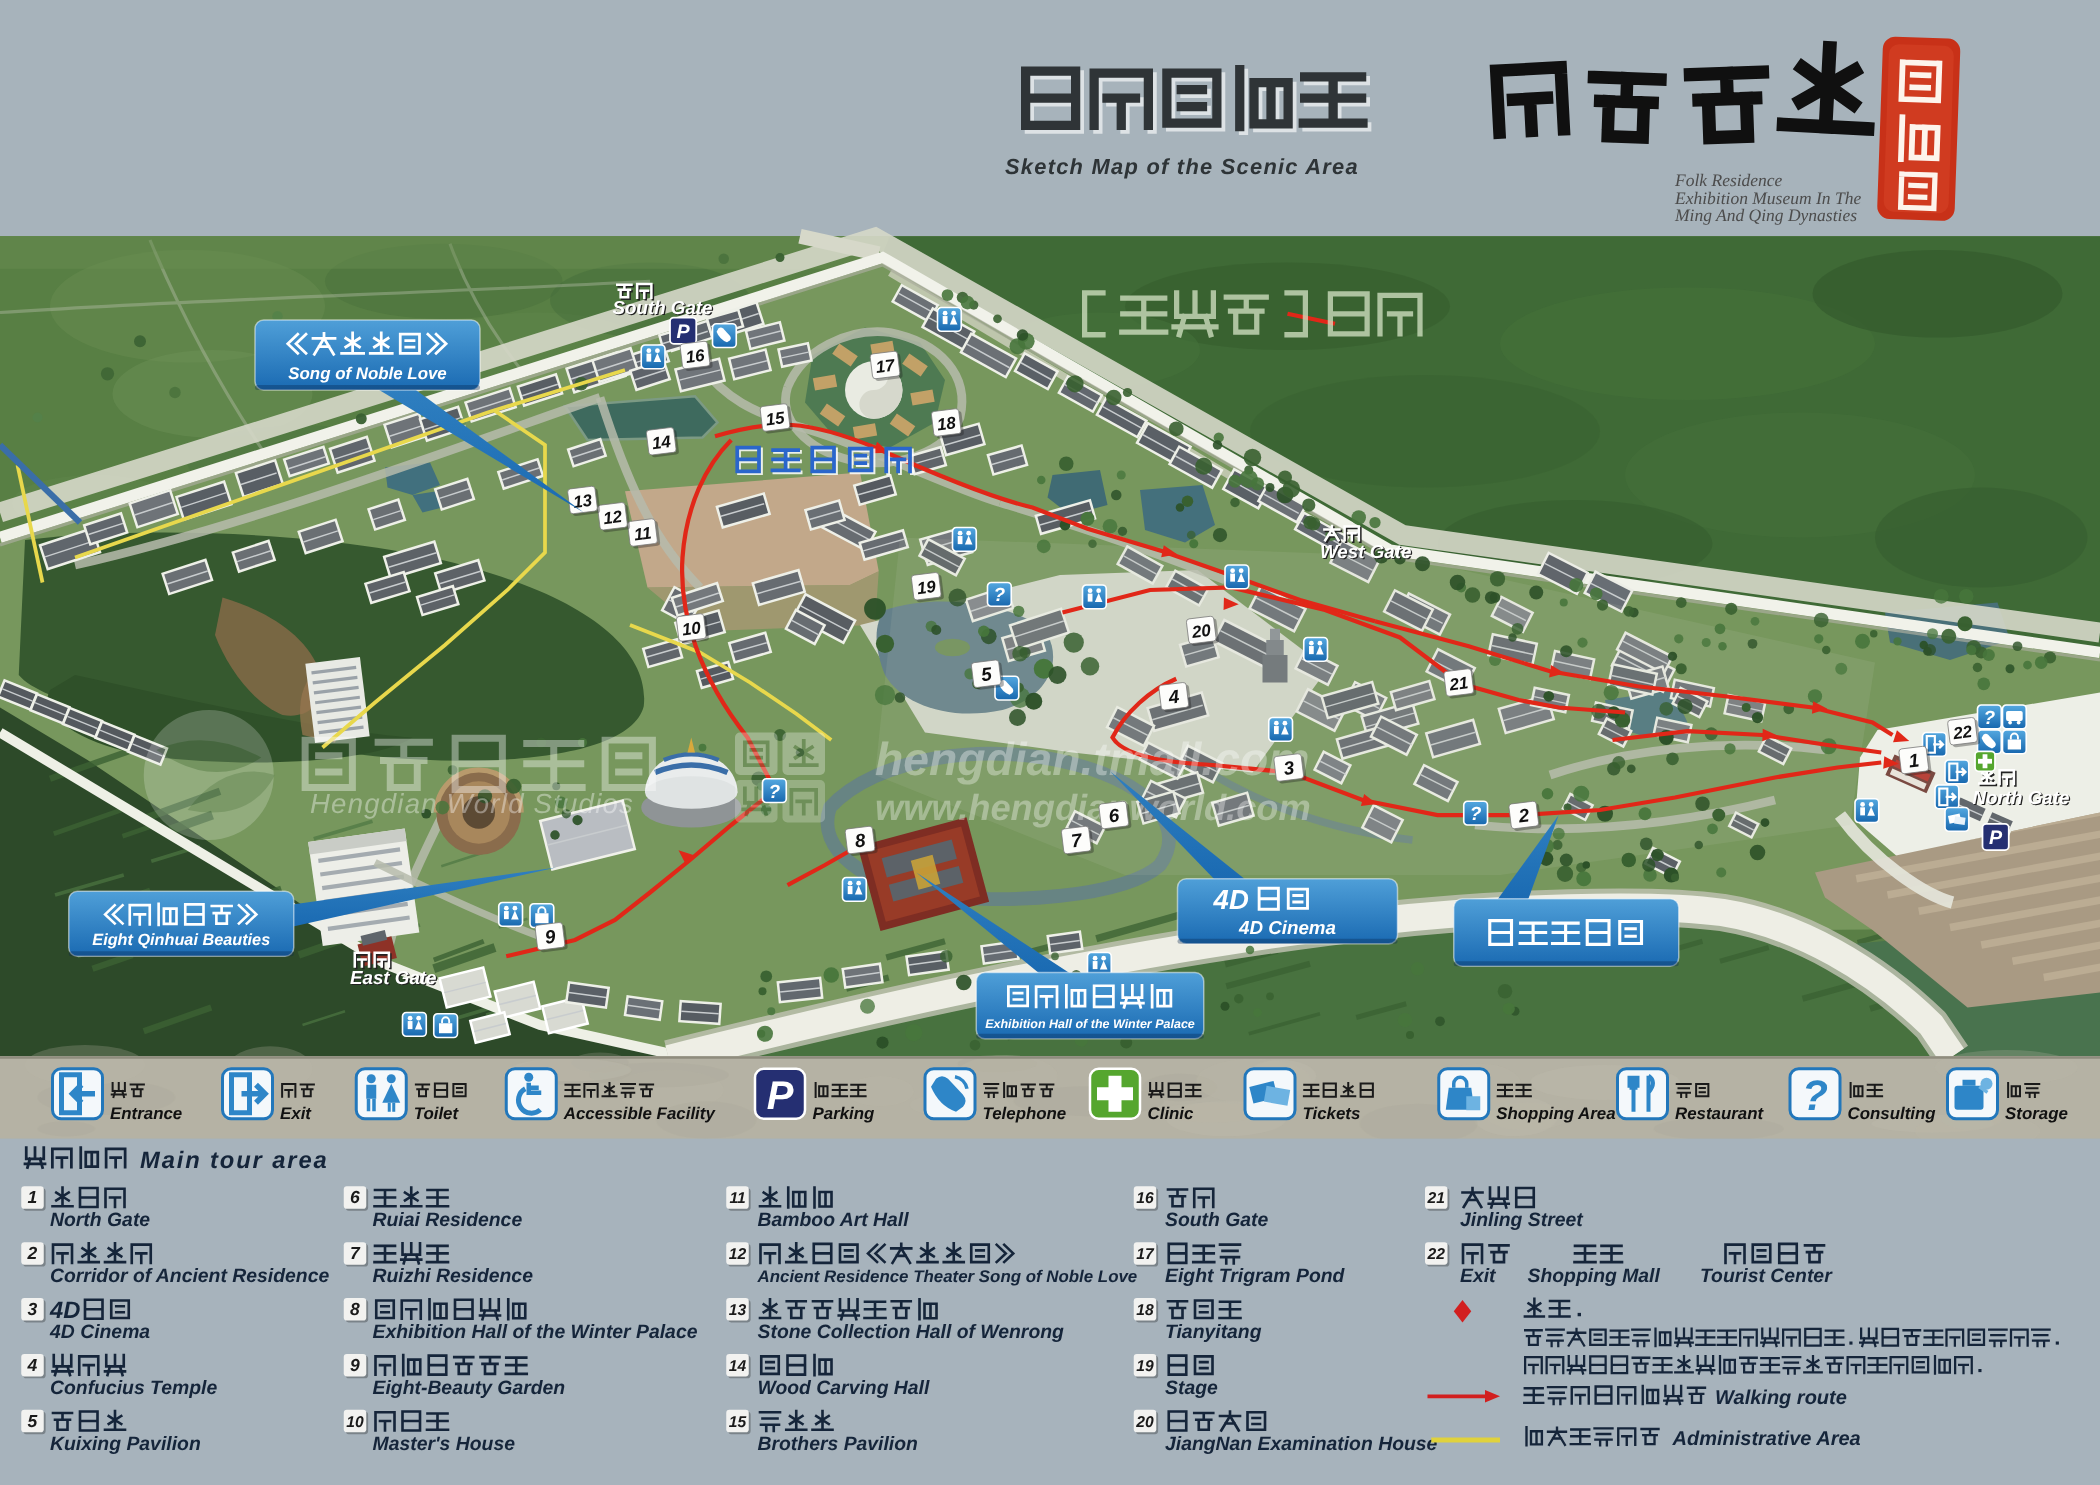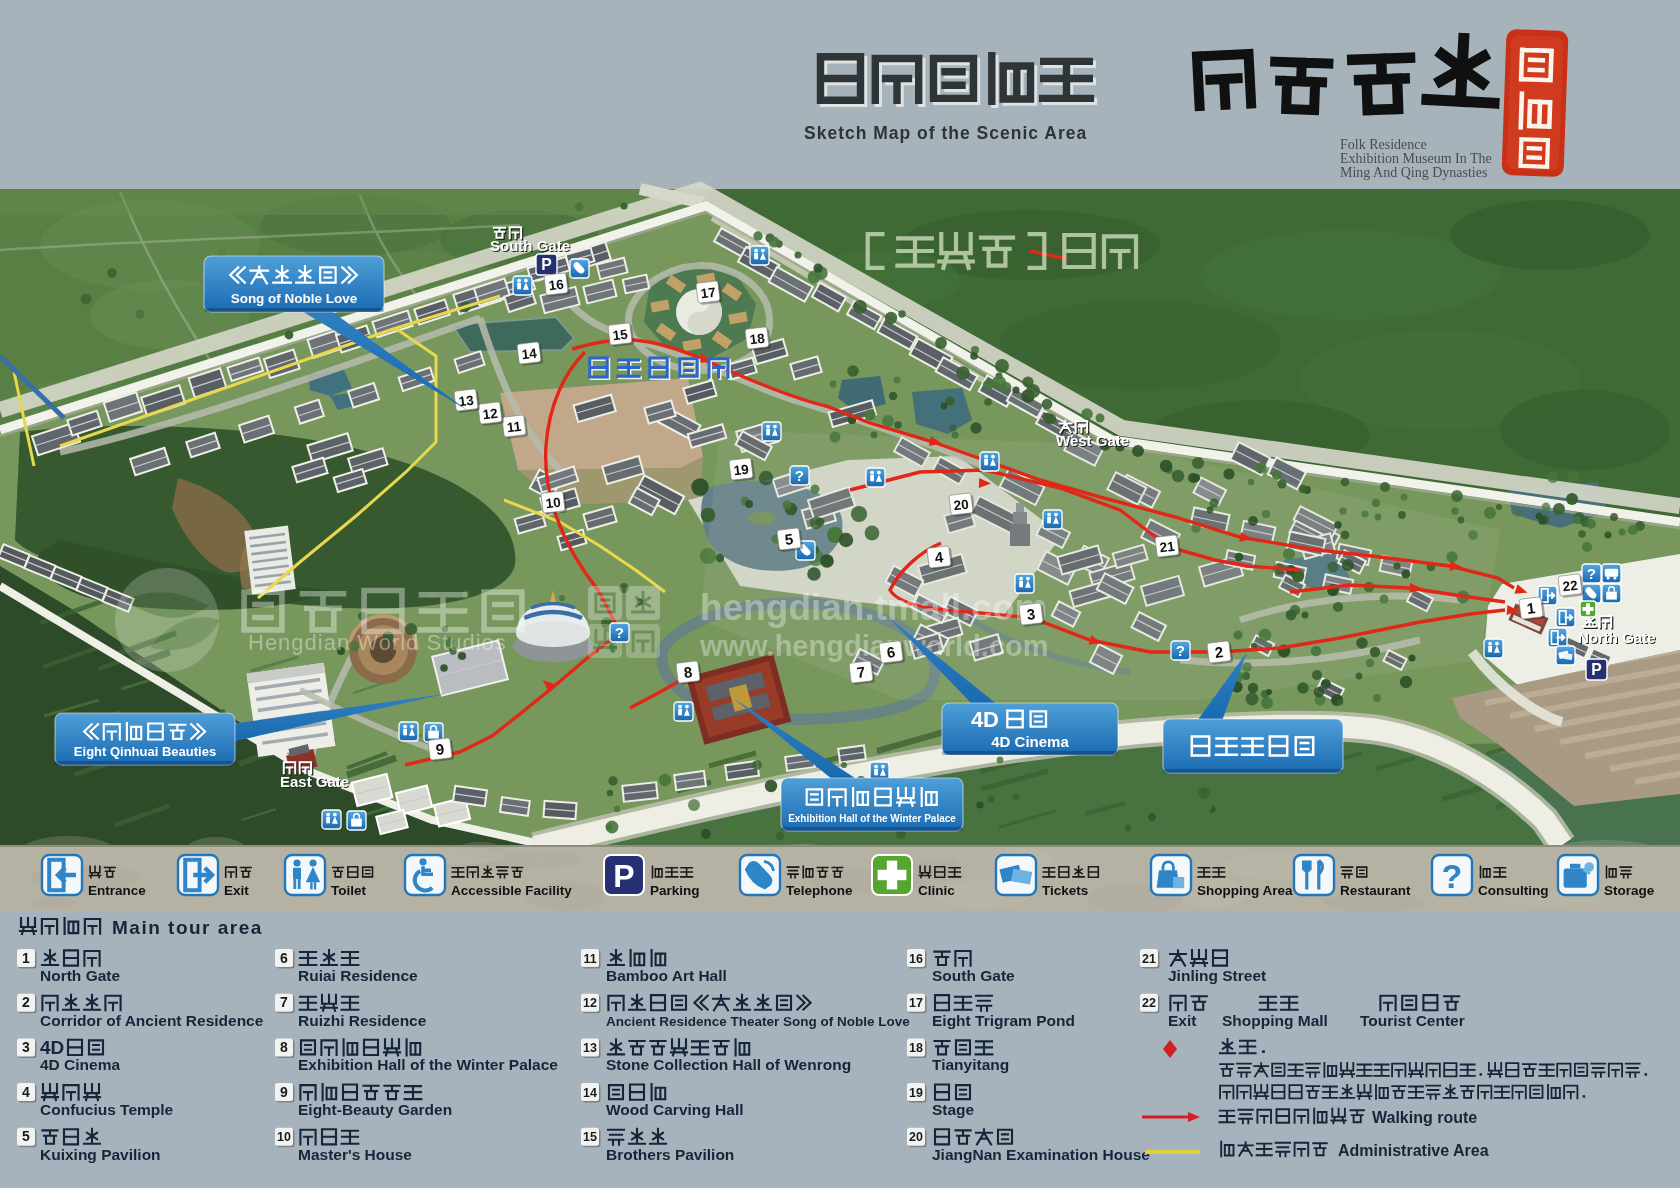--- a/index.html
+++ b/index.html
@@ -1,15 +1,15 @@
 <!DOCTYPE html>
 <html><head><meta charset="utf-8">
 <style>
 html,body{margin:0;padding:0;background:#a7b3bb;}
-#page{position:relative;width:1680px;height:1188px;overflow:hidden;font-family:"Liberation Sans",sans-serif;}
+#page{position:relative;width:1680px;height:1188px;overflow:hidden;font-family:"Liberation Sans",sans-serif;font-style:italic;}
 </style></head>
 <body>
 <div id="page">
 <svg width="1680" height="1188" viewBox="0 0 1680 1188" xmlns="http://www.w3.org/2000/svg">
 <defs>
 <linearGradient id="icg" x1="0" y1="0" x2="0" y2="1">
  <stop offset="0" stop-color="#54a8e0"></stop>
           <stop offset="1" stop-color="#1767ae"></stop>
 </linearGradient>
 <linearGradient id="cg" x1="0" y1="0" x2="0" y2="1">

